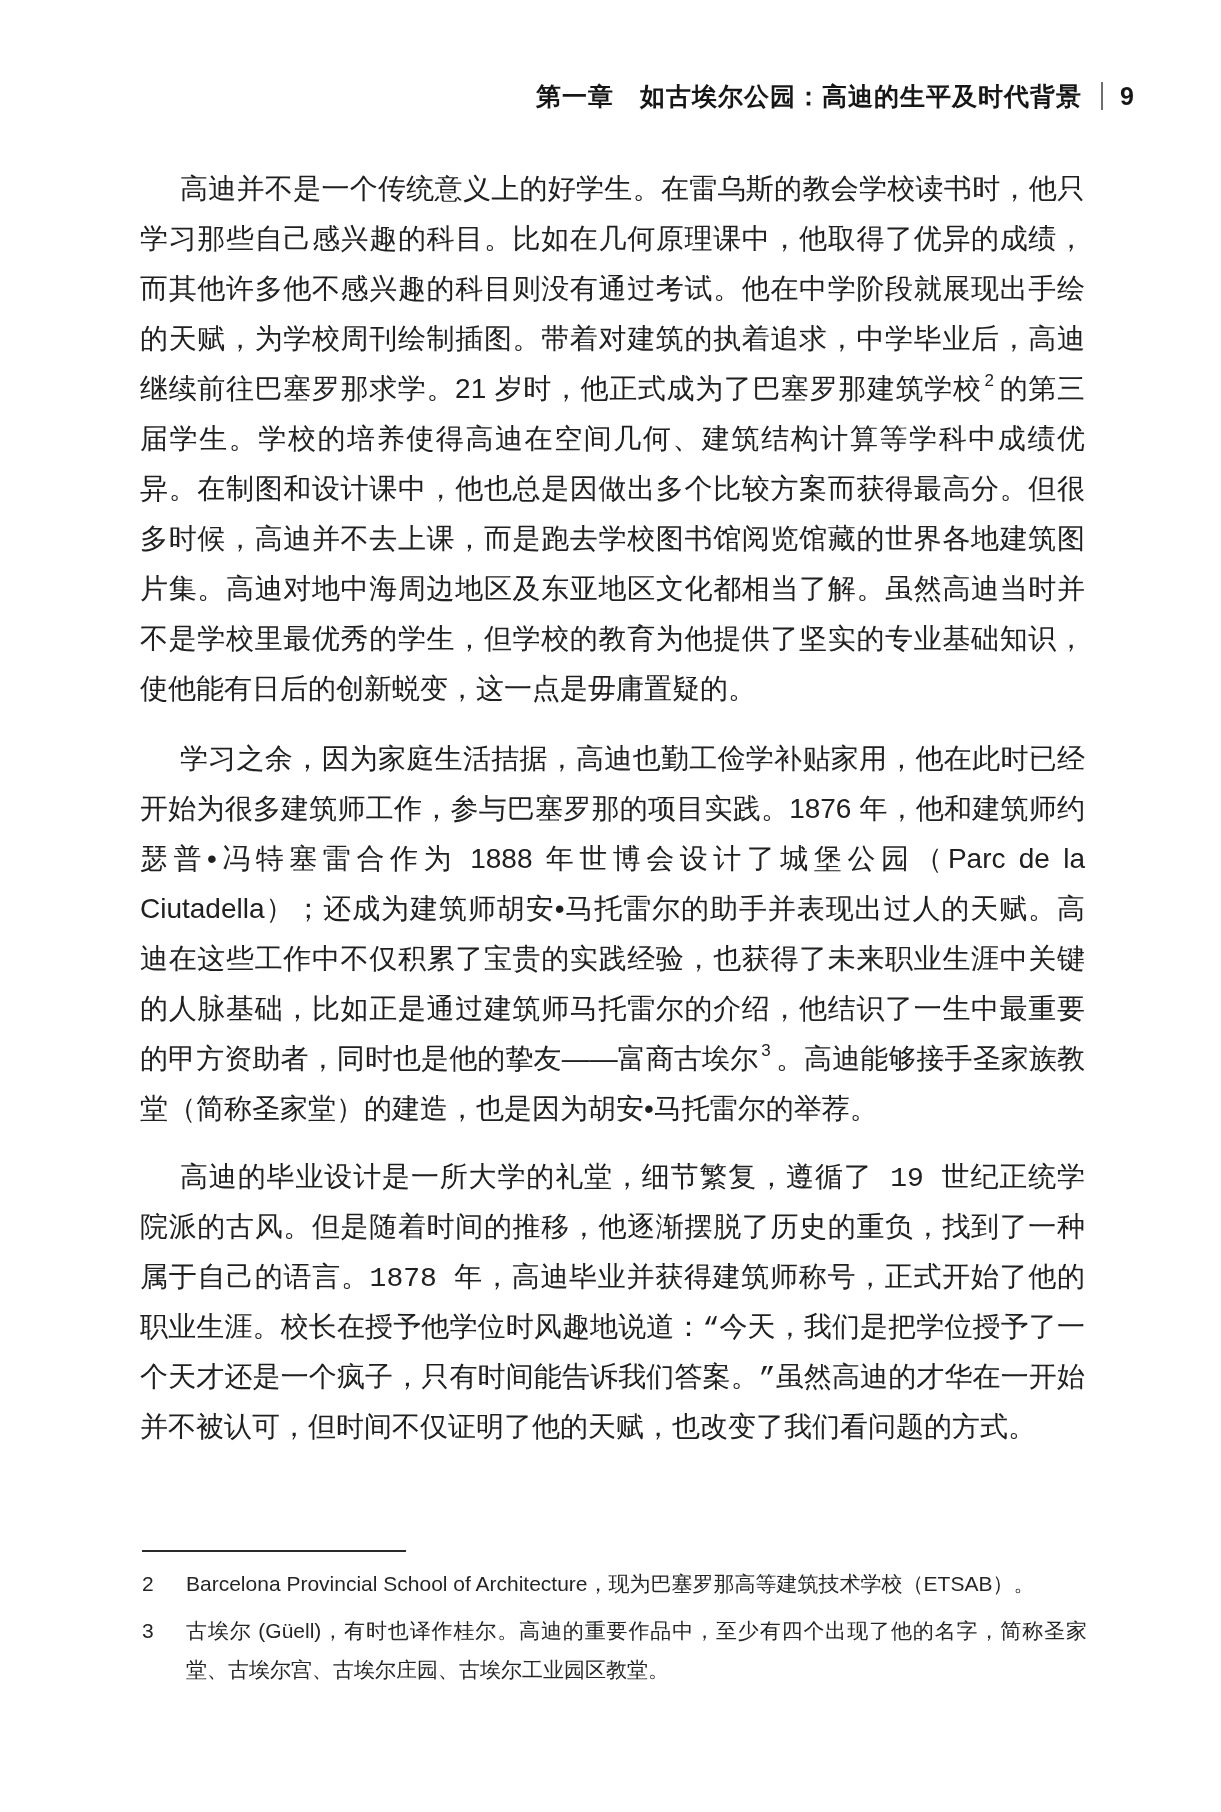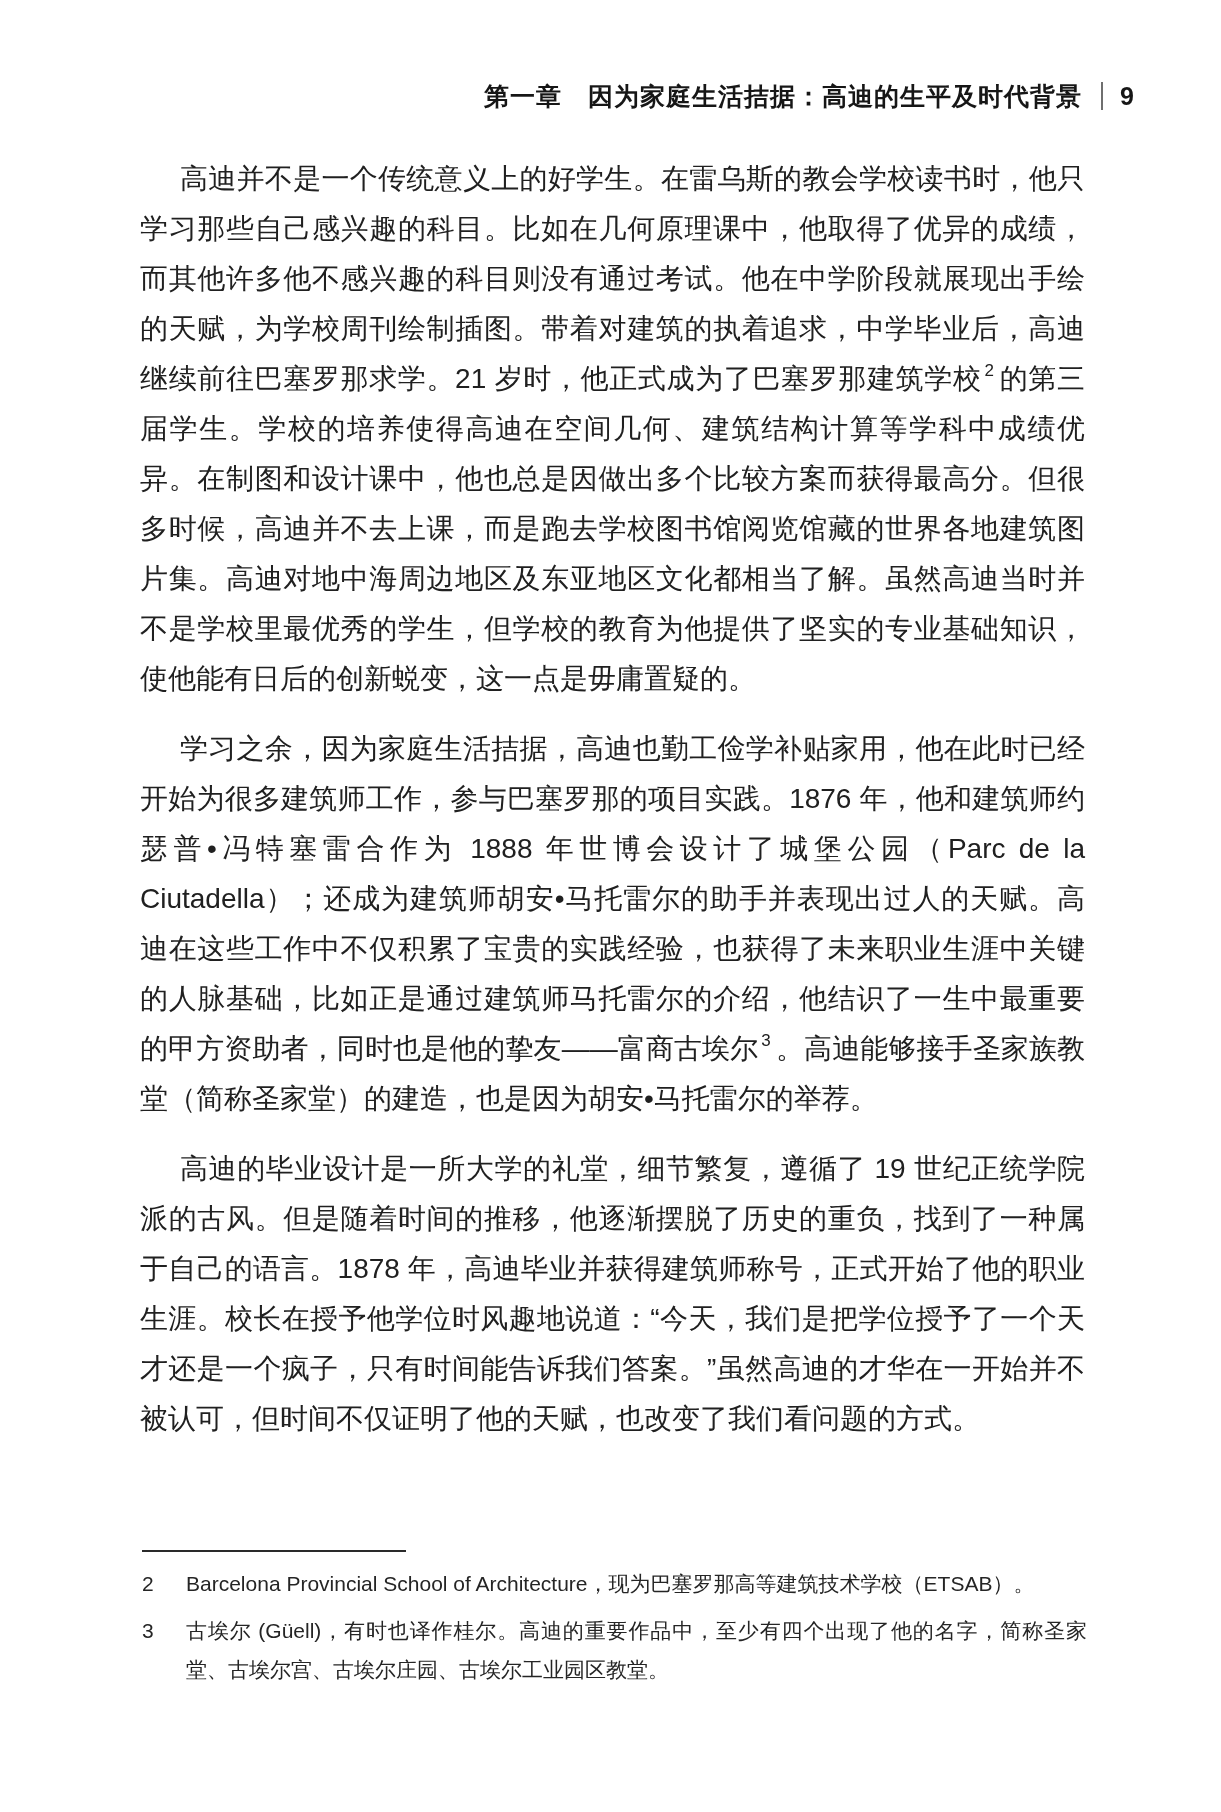--- a/index.html
+++ b/index.html
@@ -37,34 +37,34 @@
     width: 2px;
     height: 28px;
     background: #6f6f6f;
     margin: 0 17px 0 19px;
     vertical-align: -5px;
   }
 
   
   .body-text {
     position: absolute;
-    top: 154px;
+    top: 164px;
     left: 140px;
     width: 945px;
   }
   .para {
     margin: 0 0 20px 0;
     font-size: 28px;
     line-height: 50px;
     font-weight: 400;
     color: #202020;
     text-align: justify;
     text-indent: 40px;
   }
-  .para:last-child { margin-bottom: 0; }
+  .para:last-child { margin-bottom: 0; font-family: Liberation Mono, monospace; }
   sup.fn-ref {
     font-size: 17px;
     line-height: 0;
     position: relative;
     top: -2px;
     margin: 0 5px 0 3px;
     color: #202020;
   }
 
   
@@ -89,21 +89,21 @@
   }
   .fn-num { flex: none; width: 37px; }
   .fn-text { flex: 1; text-align: justify; margin-left: 7px; }
 </style>
 </head>
 <body>
 
 <div class="page">
 
   <div class="running-header">
-    <span class="chapter-label">第一章</span><span class="chapter-title">因为家庭生活拮据：高迪的生平及时代背景</span><span class="header-bar"></span><span class="page-number">9</span>
+    <span class="chapter-label">第一章</span><span class="chapter-title">如古埃尔公园：高迪的生平及时代背景</span><span class="header-bar"></span><span class="page-number">9</span>
   </div>
 
   <div class="body-text">
     <p class="para"><span>高迪并不是一个传统意义上的好学生。在雷乌斯的教会学校读书时，他只学习那些自己感兴趣的科目。比如在几何原理课中，他取得了优异的成绩，而其他许多他不感兴趣的科目则没有通过考试。他在中学阶段就展现出手绘的天赋，为学校周刊绘制插图。带着对建筑的执着追求，中学毕业后，高迪继续前往巴塞罗那求学。21 岁时，他正式成为了巴塞罗那建筑学校</span><sup class="fn-ref">2</sup><span>的第三届学生。学校的培养使得高迪在空间几何、建筑结构计算等学科中成绩优异。在制图和设计课中，他也总是因做出多个比较方案而获得最高分。但很多时候，高迪并不去上课，而是跑去学校图书馆阅览馆藏的世界各地建筑图片集。高迪对地中海周边地区及东亚地区文化都相当了解。虽然高迪当时并不是学校里最优秀的学生，但学校的教育为他提供了坚实的专业基础知识，使他能有日后的创新蜕变，这一点是毋庸置疑的。</span></p>
     <p class="para"><span>学习之余，因为家庭生活拮据，高迪也勤工俭学补贴家用，他在此时已经开始为很多建筑师工作，参与巴塞罗那的项目实践。1876 年，他和建筑师约瑟普•冯特塞雷合作为 1888 年世博会设计了城堡公园（Parc de la Ciutadella）；还成为建筑师胡安•马托雷尔的助手并表现出过人的天赋。高迪在这些工作中不仅积累了宝贵的实践经验，也获得了未来职业生涯中关键的人脉基础，比如正是通过建筑师马托雷尔的介绍，他结识了一生中最重要的甲方资助者，同时也是他的挚友——富商古埃尔</span><sup class="fn-ref">3</sup><span>。高迪能够接手圣家族教堂（简称圣家堂）的建造，也是因为胡安•马托雷尔的举荐。</span></p>
     <p class="para"><span>高迪的毕业设计是一所大学的礼堂，细节繁复，遵循了 19 世纪正统学院派的古风。但是随着时间的推移，他逐渐摆脱了历史的重负，找到了一种属于自己的语言。1878 年，高迪毕业并获得建筑师称号，正式开始了他的职业生涯。校长在授予他学位时风趣地说道：“今天，我们是把学位授予了一个天才还是一个疯子，只有时间能告诉我们答案。”虽然高迪的才华在一开始并不被认可，但时间不仅证明了他的天赋，也改变了我们看问题的方式。</span></p>
   </div>
 
   <div class="footnotes">
     <div class="fn-rule"></div>

